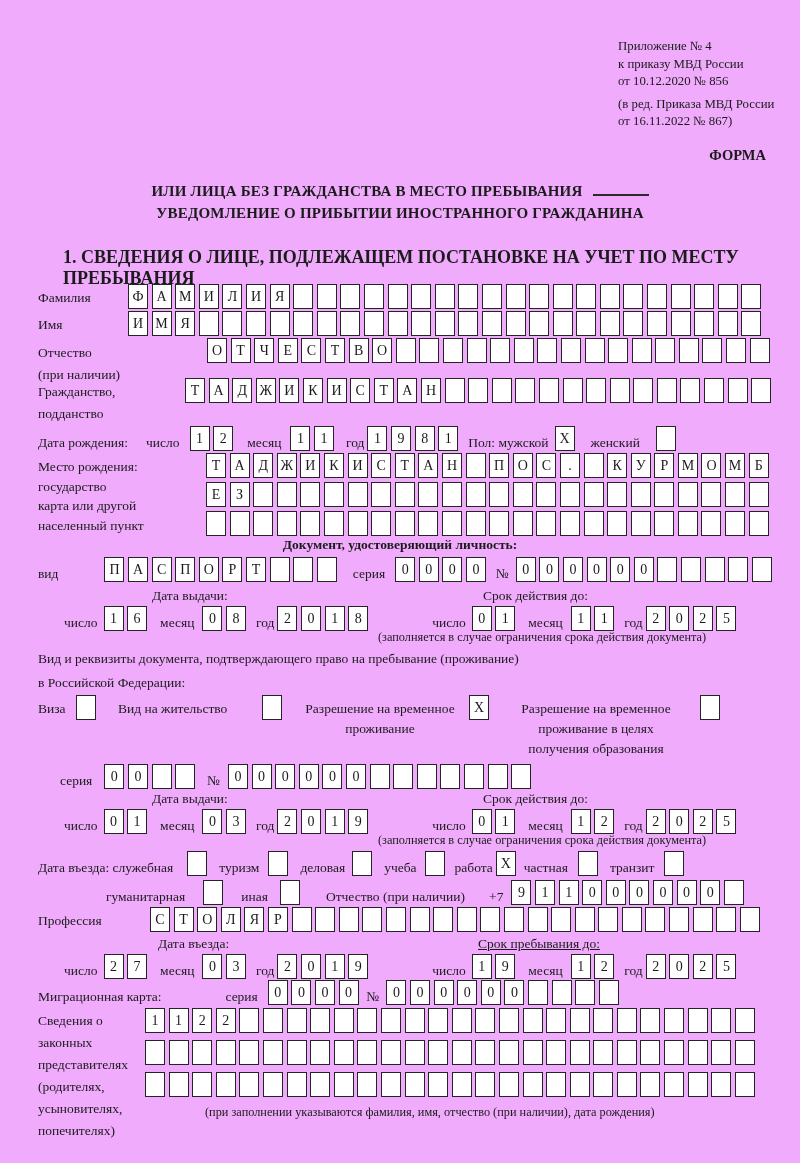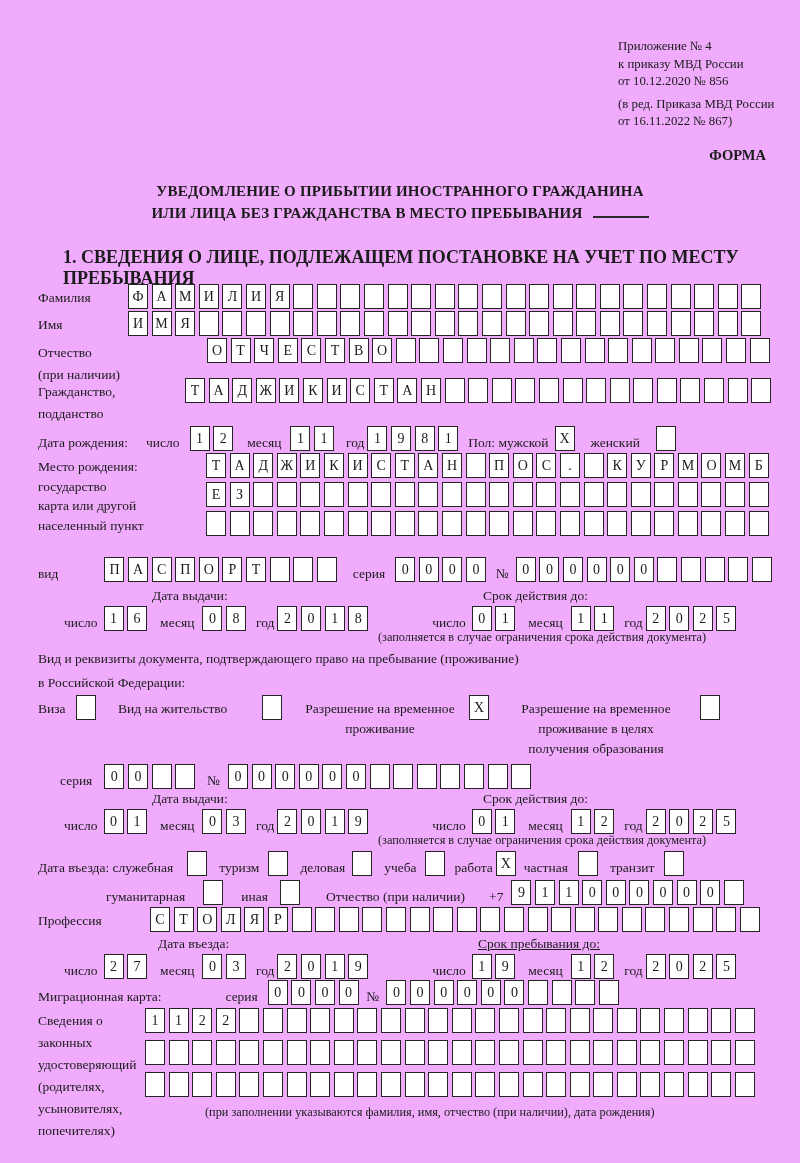--- a/index.html
+++ b/index.html
@@ -34,22 +34,22 @@
     <div>Приложение № 4</div>
     <div>к приказу МВД России</div>
     <div>от 10.12.2020 № 856</div>
     <div style="margin-top:5px;">(в ред. Приказа МВД России</div>
     <div>от 16.11.2022 № 867)</div>
   </div>
 
   <div class="abs bold" style="left:0; top:147px; width:766px; text-align:right; font-size:14.5px;">ФОРМА</div>
 
   <div class="abs title center" style="left:0; top:181px; width:800px;">
+    <div><span>ИЛИ ЛИЦА БЕЗ ГРАЖДАНСТВА В МЕСТО ПРЕБЫВАНИЯ</span><span class="title-underline"></span></div>
     <div>УВЕДОМЛЕНИЕ О ПРИБЫТИИ ИНОСТРАННОГО ГРАЖДАНИНА</div>
-    <div><span>ИЛИ ЛИЦА БЕЗ ГРАЖДАНСТВА В МЕСТО ПРЕБЫВАНИЯ</span><span class="title-underline"></span></div>
   </div>
 
   <div class="abs bold" style="left:63px; top:247px; font-size:18px;">1. СВЕДЕНИЯ О ЛИЦЕ, ПОДЛЕЖАЩЕМ ПОСТАНОВКЕ НА УЧЕТ ПО МЕСТУ ПРЕБЫВАНИЯ</div>
 
   <div class="abs lbl" style="left:38px; top:290px;">Фамилия</div>
   <div class="abs boxes" style="left:128px; top:284px;">
       <div class="cell">Ф</div>
       <div class="cell">А</div>
       <div class="cell">М</div>
       <div class="cell">И</div>
@@ -279,20 +279,21 @@
       <div class="cell"></div>
       <div class="cell"></div>
       <div class="cell"></div>
       <div class="cell"></div>
       <div class="cell"></div>
       <div class="cell"></div>
       <div class="cell"></div>
       <div class="cell"></div>
     </div>
 
+  <div class="abs bold center" style="left:0; top:537px; width:800px; font-size:13.5px;">Документ, удостоверяющий личность:</div>
 
   <div class="abs row" style="left:38px; top:557px;">
     <span class="lbl">вид</span>
     <div class="boxes" style="margin-left:46px;">
         <div class="cell">П</div>
         <div class="cell">А</div>
         <div class="cell">С</div>
         <div class="cell">П</div>
         <div class="cell">О</div>
         <div class="cell">Р</div>
@@ -607,21 +608,21 @@
         <div class="cell"></div>
         <div class="cell"></div>
         <div class="cell"></div>
         <div class="cell"></div>
       </div>
   </div>
 
   <div class="abs" style="left:38px; top:1010px; font-size:13.5px; line-height:22px;">
     <div>Сведения о</div>
     <div>законных</div>
-    <div>удостоверяющий</div>
+    <div>представителях</div>
     <div>(родителях,</div>
     <div>усыновителях,</div>
     <div>попечителях)</div>
   </div>
   <div class="abs boxes" style="left:145px; top:1008px;">
       <div class="cell">1</div>
       <div class="cell">1</div>
       <div class="cell">2</div>
       <div class="cell">2</div>
       <div class="cell"></div>

